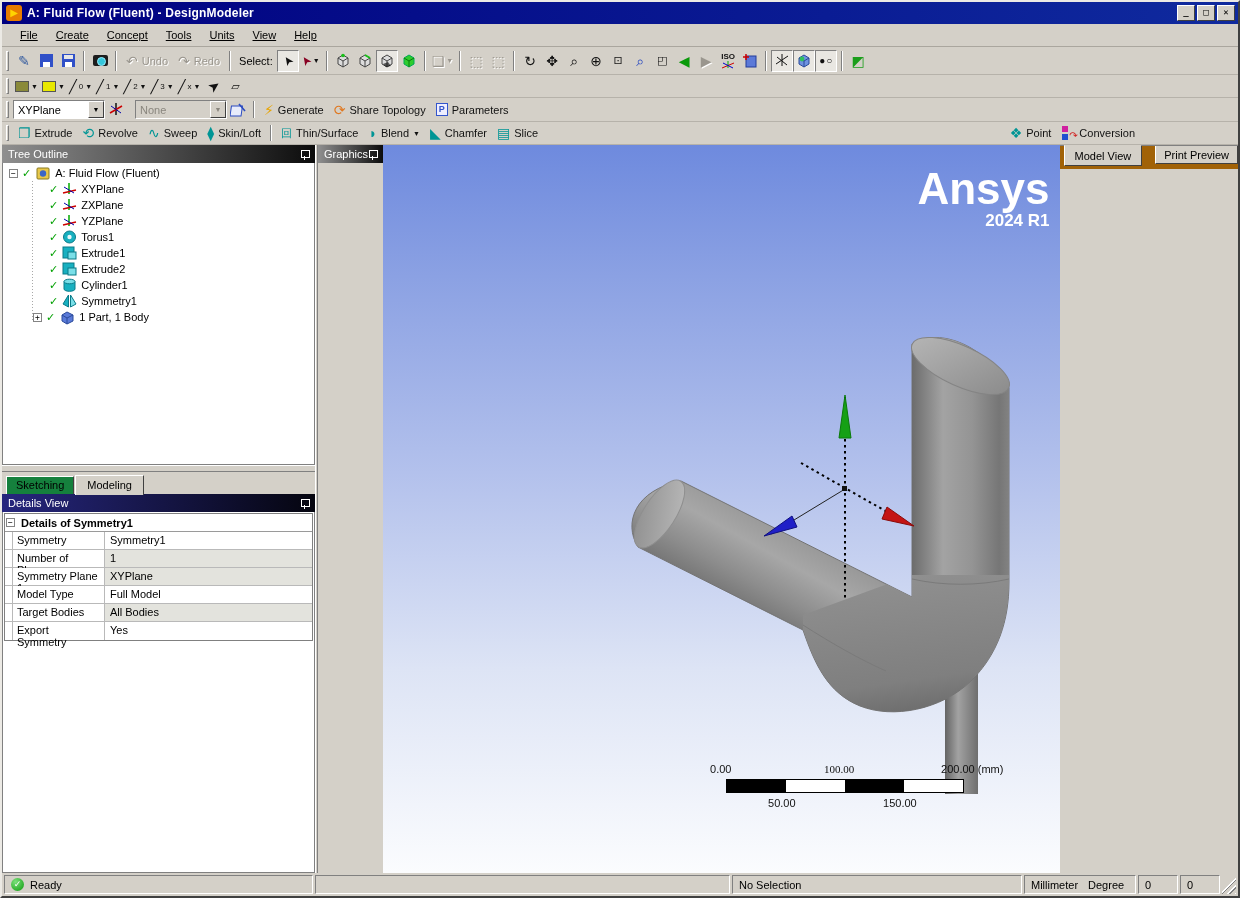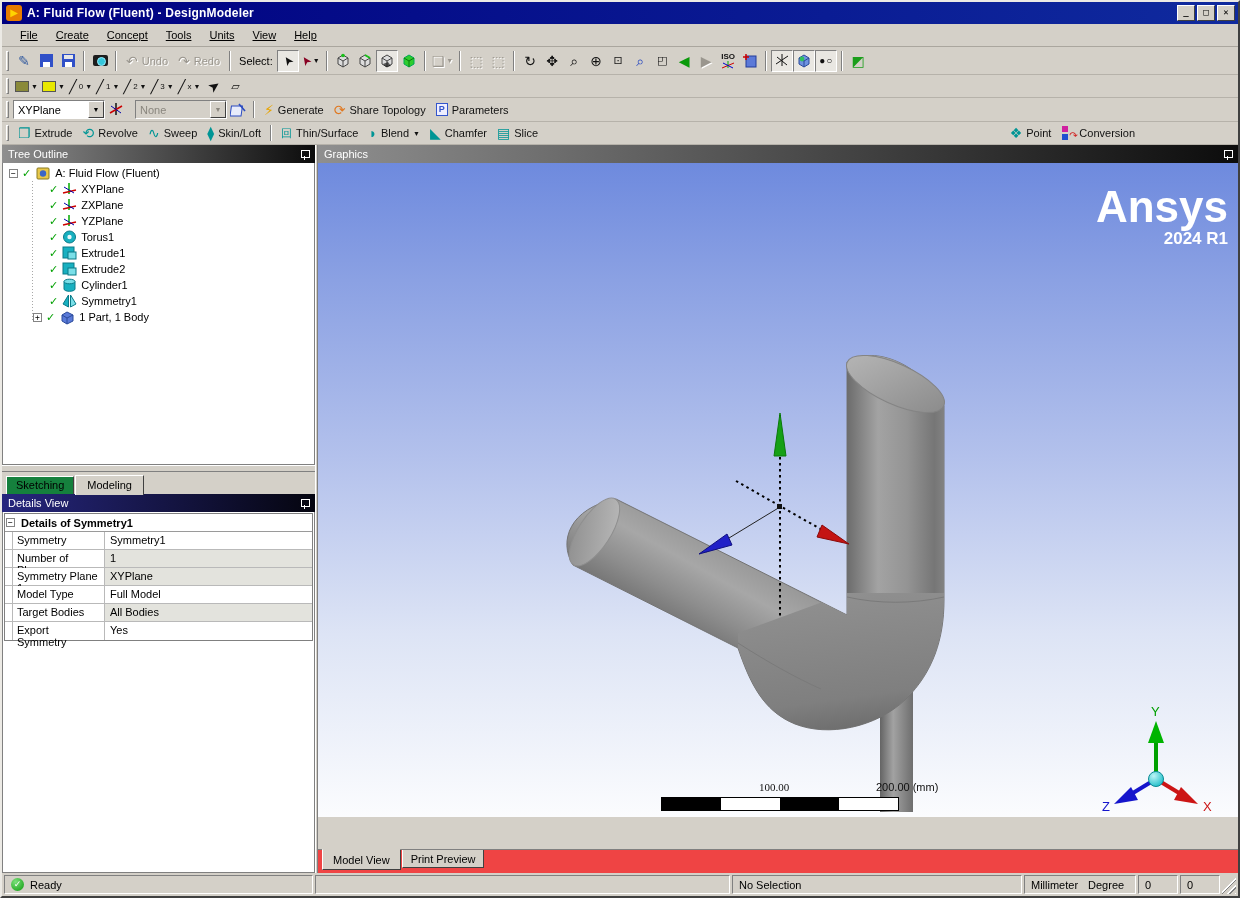--- a/index.html
+++ b/index.html
@@ -46,21 +46,21 @@
   .combo .cval { flex:1; padding-left:4px; }
   .combo .cbtn { width:16px; height:100%; background:#d4d0c8; border:1px solid; border-color:#fff #404040 #404040 #fff; font-size:7px; display:flex; align-items:center; justify-content:center; }
   .combo.disabled { background:#d4d0c8; color:#8a867e; }
   .convicon { position:relative; width:14px; height:14px; }
   .convicon i { position:absolute; width:6px; height:6px; }
 
   
   .main { flex:1; display:flex; min-height:0; }
   .leftpane { width:313px; display:flex; flex-direction:column; background:#d4d0c8; }
   .vsplit { width:3px; background:#d4d0c8; border-left:1px solid #fff; border-right:1px solid #808080; }
-  .rightpane { flex:1; display:flex; flex-direction:column; min-width:0; }
+  .rightpane { flex:1; display:flex; min-width:0; }
 
   .panelhdr { height:18px; display:flex; align-items:center; padding:0 6px; color:#fff; font-size:11px; flex:0 0 auto; }
   .panelhdr.gray { background:linear-gradient(to right,#8f8f8f,#0c0c0c); }
   .panelhdr.navy { background:linear-gradient(to right,#26267e,#05050f); }
   .panelhdr .hdrtitle { flex:1; }
   .pin { width:9px; height:11px; position:relative; }
   .pin::before { content:''; position:absolute; left:1px; top:1px; width:7px; height:6px; border:1px solid #fff; }
   .pin::after { content:''; position:absolute; left:4px; top:7px; width:1px; height:4px; background:#fff; }
 
   
@@ -93,21 +93,21 @@
 
   
   .viewport { position:relative; flex:1; background:linear-gradient(to bottom,#6e8ade 0%,#8ba1e3 18%,#b3c1ec 45%,#dde4f5 72%,#fbfcfe 100%); min-height:0; overflow:hidden; }
   .gsvg { position:absolute; left:0; top:0; }
   .logo { position:absolute; right:10px; top:22px; text-align:right; color:#fff; }
   .logo .l1 { font-size:44px; font-weight:bold; line-height:1; letter-spacing:0px; }
   .logo .l2 { font-size:17px; font-weight:bold; line-height:1.2; }
   .ruler { position:absolute; left:343px; top:634px; width:238px; height:14px; border:1px solid #000; display:flex; background:#fff; }
   .ruler i { flex:1; } .ruler i.b { background:#000; } .ruler i.w { background:#fff; }
   .rlab { position:absolute; font-size:11px; color:#111; white-space:nowrap; }
-  .viewtabs { height:24px; background:#ef4444; border-top:1px solid #808080; display:flex; align-items:flex-start; padding-left:4px; gap:1px; flex:0 0 auto;margin-top:32px; }
+  .viewtabs { height:24px; background:#a16207; border-top:1px solid #808080; display:flex; align-items:flex-start; padding-left:4px; gap:13px; flex:0 0 auto; }
   .vtab { border:1px solid; border-color:#fff #404040 #404040 #fff; border-top:none; padding:3px 8px 2px; background:#d4d0c8; }
   .vtab.active { padding:4px 10px 3px; border-top:1px solid #d4d0c8; margin-top:-1px; }
 
   
   .statusbar { height:23px; display:flex; align-items:stretch; gap:2px; padding:2px; flex:0 0 auto; }
   .spanel { border:1px solid; border-color:#808080 #fff #fff #808080; display:flex; align-items:center; padding:0 6px; gap:6px; }
   .s-ready { width:309px; }
   .readyicon { width:13px; height:13px; border-radius:50%; background:radial-gradient(circle at 35% 30%,#7be07b,#0c9a0c); color:#fff; font-size:9px; line-height:13px; text-align:center; }
   .s-blank { flex:1; }
   .s-sel { width:290px; }
@@ -659,21 +659,21 @@
           <div class="l1">Ansys</div>
           <div class="l2">2024 R1</div>
         </div>
 
         <div class="ruler">
           <i class="b"></i>
             <i class="w"></i>
             <i class="b"></i>
             <i class="w"></i>
         </div>
-        <span class="rlab" style="left:313px; top:618px;margin-top:40px;">0.00</span>
+        <span class="rlab" style="left:327px; top:618px;">0.00</span>
         <span class="rlab" style="left:441px; top:618px;font-family:Liberation Serif, serif;">100.00</span>
         <span class="rlab" style="left:558px; top:618px;">200.00 (mm)</span>
         <span class="rlab" style="left:385px; top:652px;">50.00</span>
         <span class="rlab" style="left:500px; top:652px;">150.00</span>
       </div>
 
       <div class="viewtabs">
         <span class="vtab active">Model View</span>
         <span class="vtab">Print Preview</span>
       </div>

